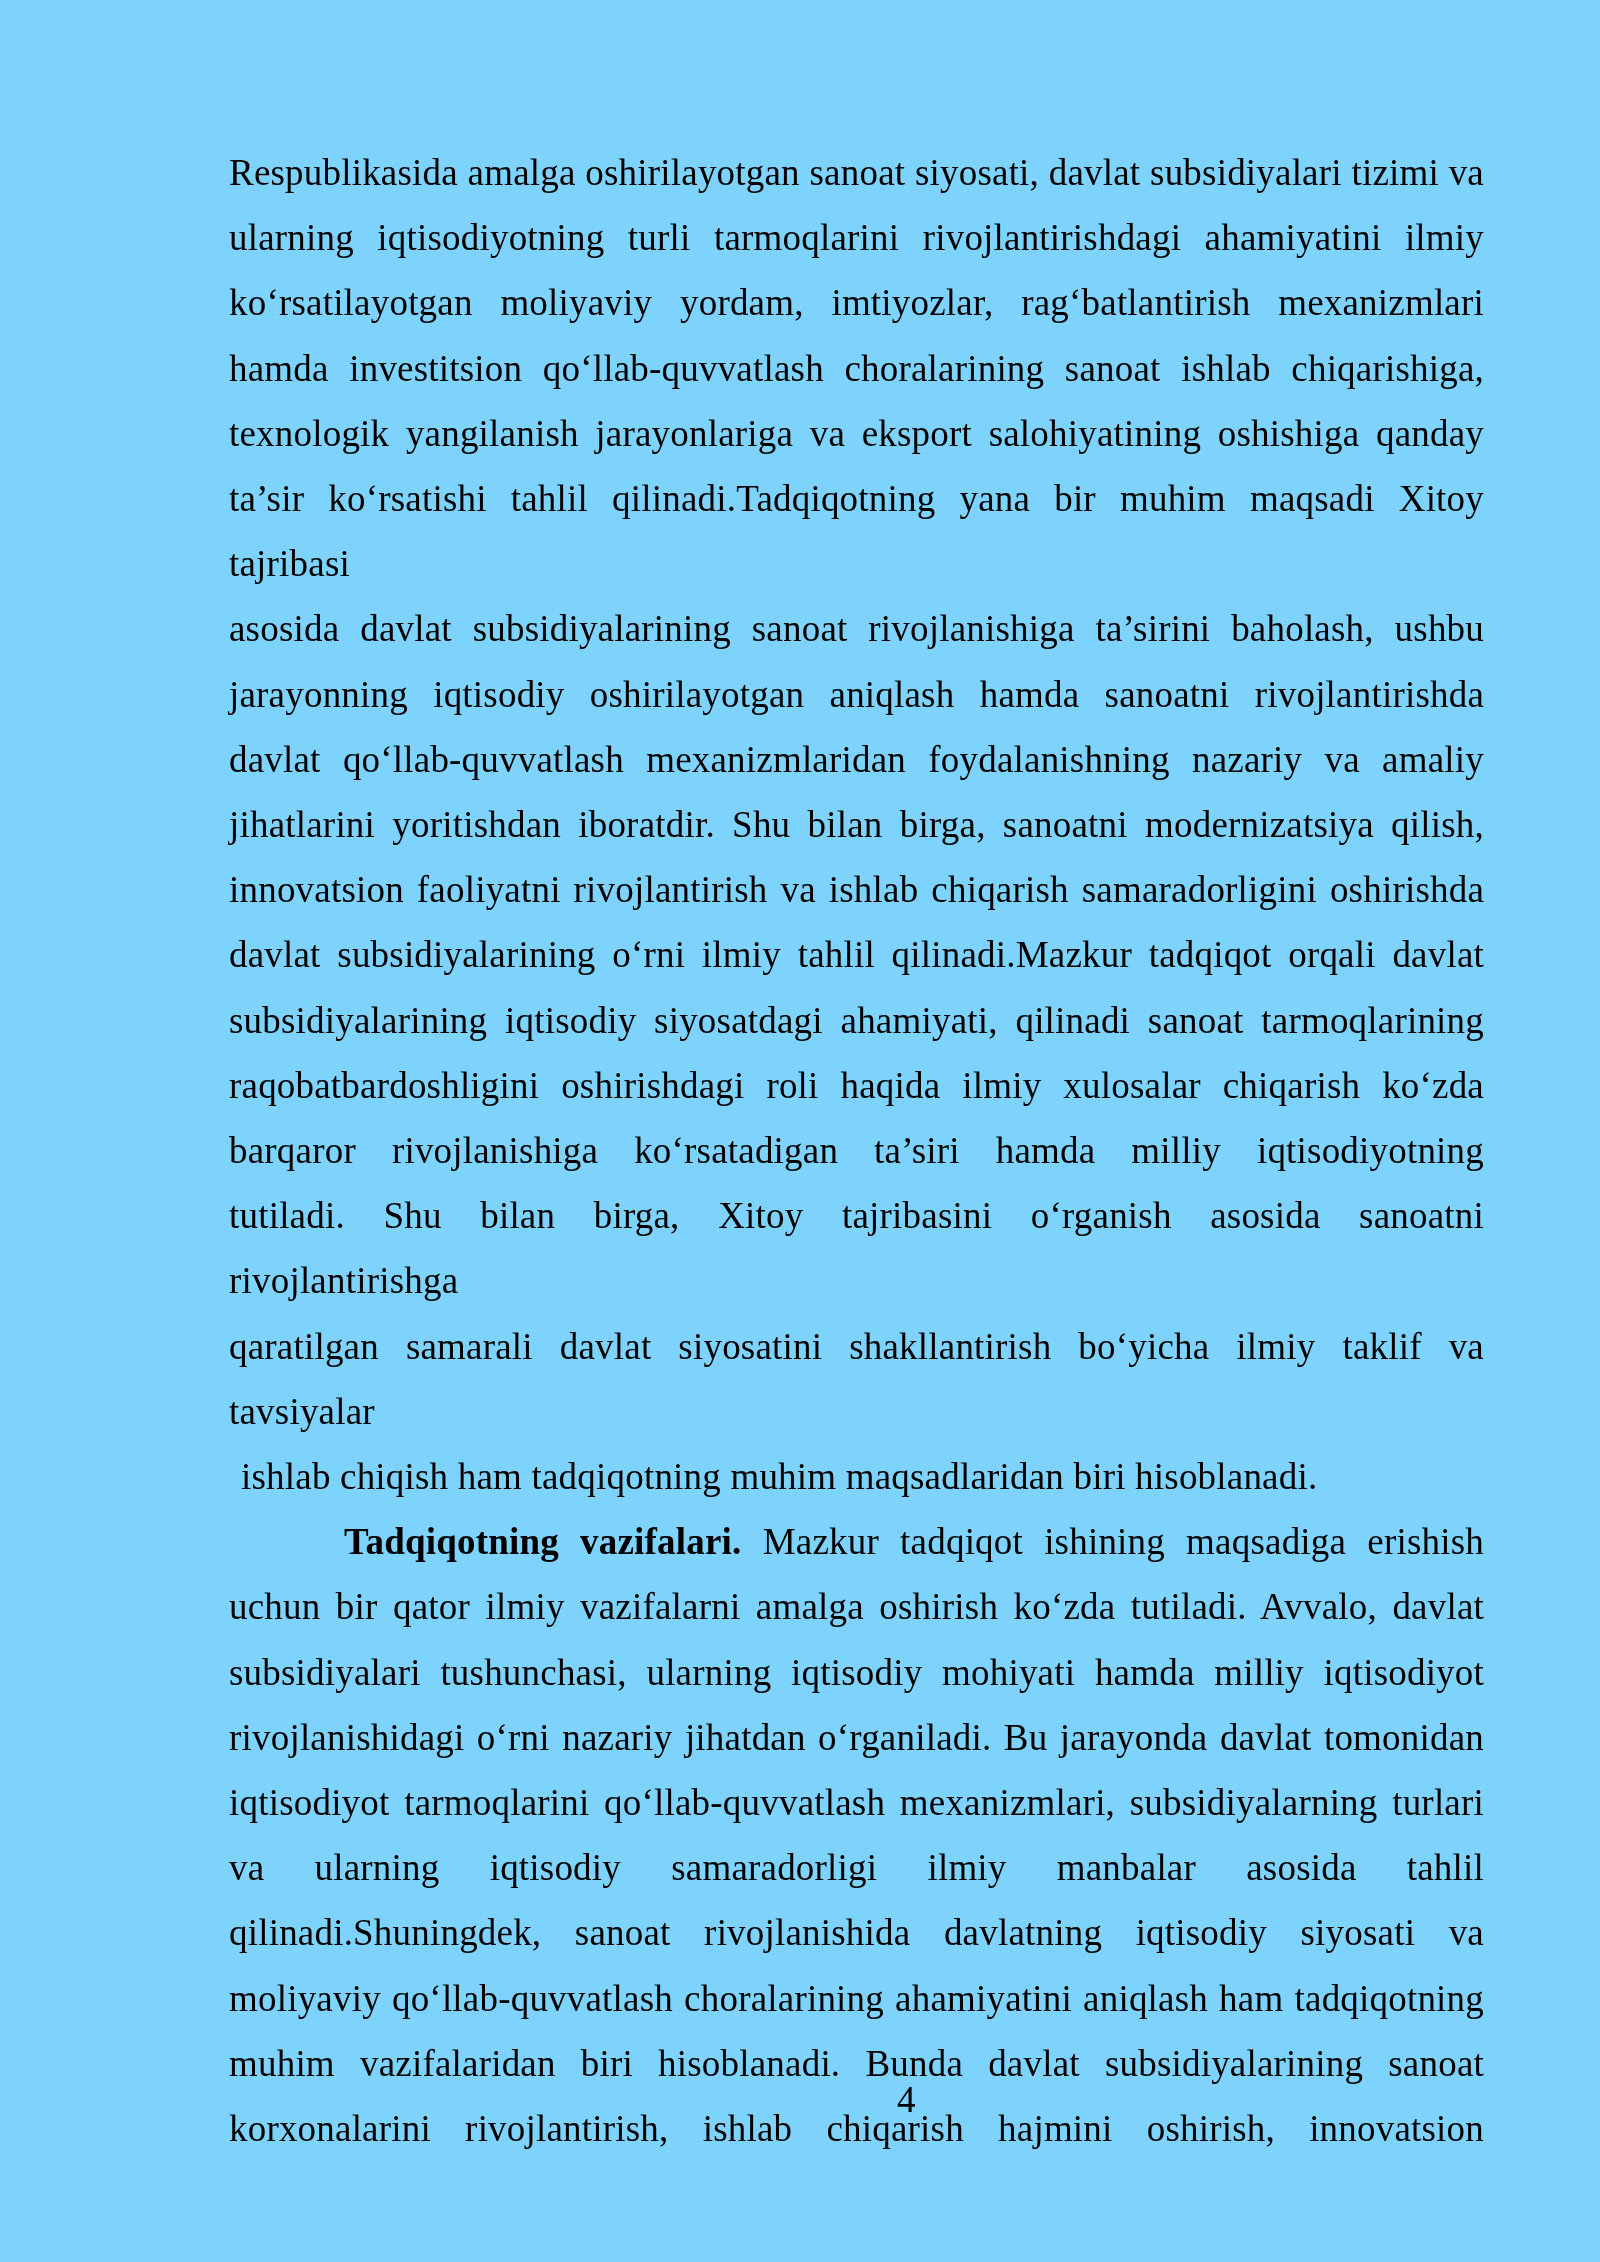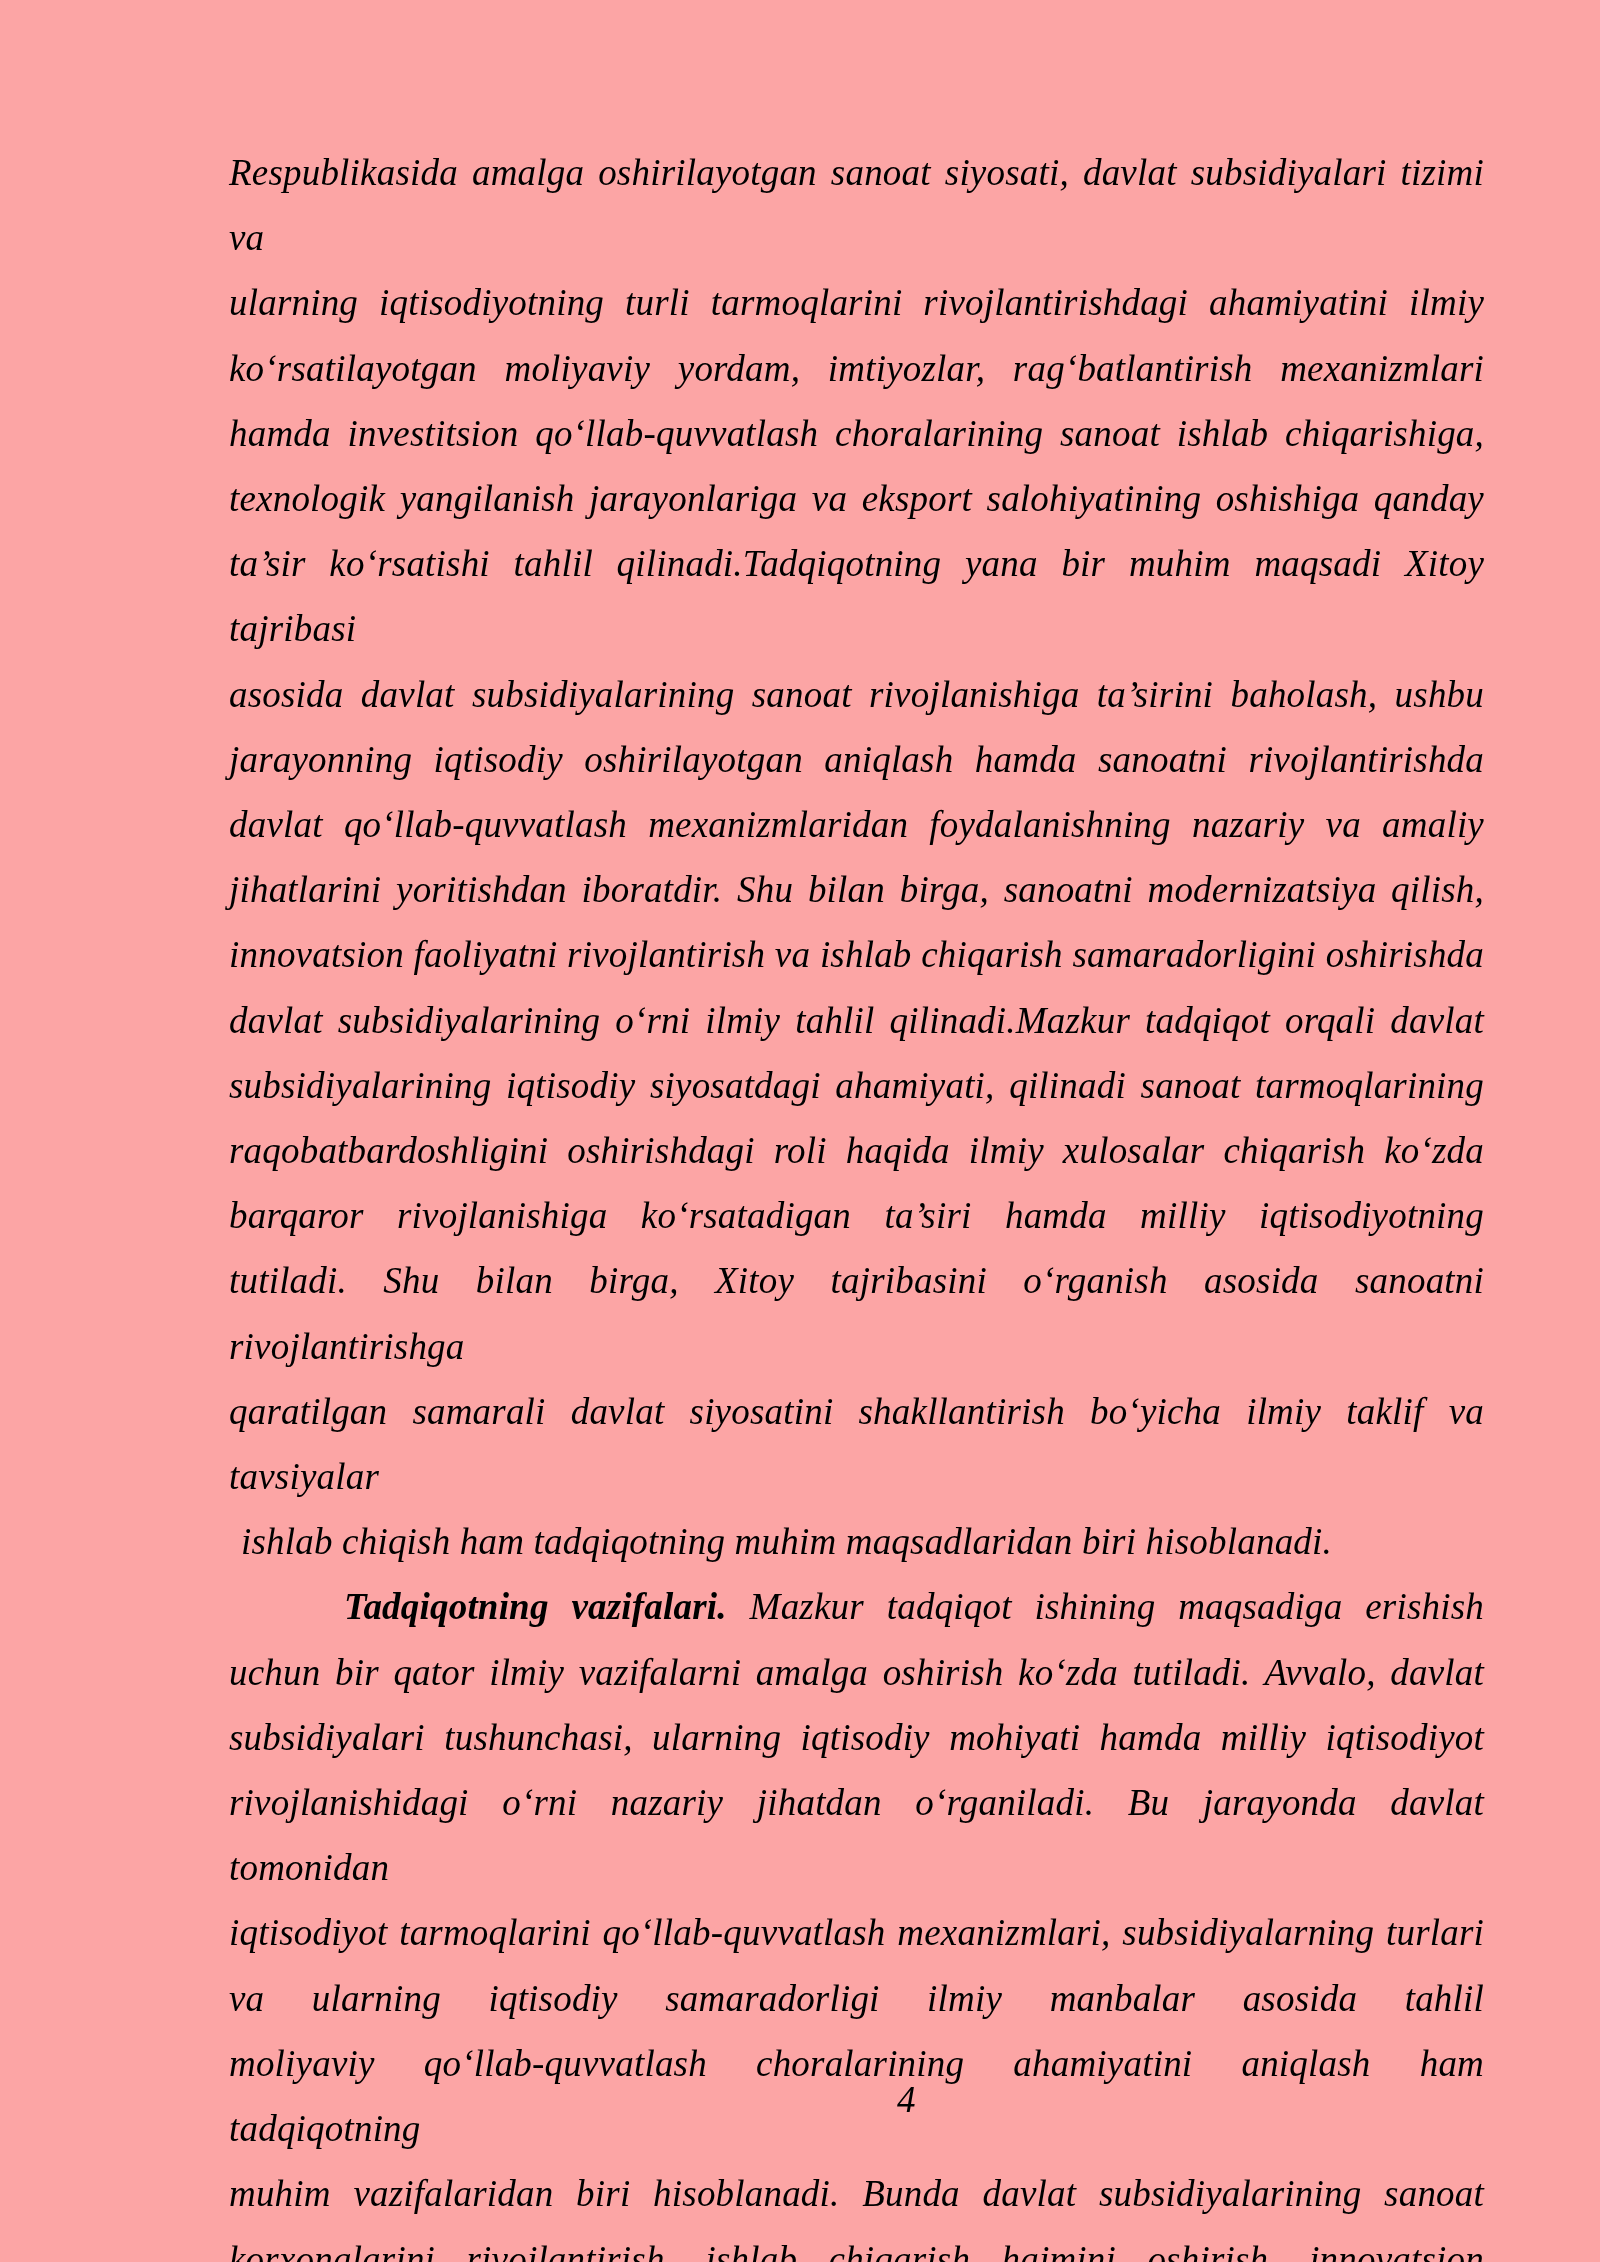--- a/index.html
+++ b/index.html
@@ -11,22 +11,21 @@
     width: 1600px;
     height: 2262px;
     position: relative;
     font-family: "Liberation Serif", "DejaVu Serif", serif;
     color: #000000;
     overflow: hidden;
   }
   .page {
     position: absolute;
     inset: 0;
-    background: #fca5a5;
-    font-style: italic;
+    background: #7dd3fc;
   }
   .text-block {
     position: absolute;
     left: 229px;
     top: 140px;
     width: 1255px;
   }
   .line {
     font-size: 37px;
     line-height: 65.2px;
@@ -75,18 +74,19 @@
       <div class="line"><span>barqaror rivojlanishiga ko‘rsatadigan ta’siri hamda milliy iqtisodiyotning</span></div>
       <div class="line"><span>tutiladi. Shu bilan birga, Xitoy tajribasini o‘rganish asosida sanoatni rivojlantirishga</span></div>
       <div class="line"><span>qaratilgan samarali davlat siyosatini shakllantirish bo‘yicha ilmiy taklif va tavsiyalar</span></div>
       <div class="line para-end"><span>ishlab chiqish ham tadqiqotning muhim maqsadlaridan biri hisoblanadi.</span></div>
       <div class="line indent"><span class="bold">Tadqiqotning vazifalari.</span><span> Mazkur tadqiqot ishining maqsadiga erishish</span></div>
       <div class="line"><span>uchun bir qator ilmiy vazifalarni amalga oshirish ko‘zda tutiladi. Avvalo, davlat</span></div>
       <div class="line"><span>subsidiyalari tushunchasi, ularning iqtisodiy mohiyati hamda milliy iqtisodiyot</span></div>
       <div class="line"><span>rivojlanishidagi o‘rni nazariy jihatdan o‘rganiladi. Bu jarayonda davlat tomonidan</span></div>
       <div class="line"><span>iqtisodiyot tarmoqlarini qo‘llab-quvvatlash mexanizmlari, subsidiyalarning turlari</span></div>
       <div class="line"><span>va ularning iqtisodiy samaradorligi ilmiy manbalar asosida tahlil</span></div>
+      <div class="line"><span>qilinadi.Shuningdek, sanoat rivojlanishida davlatning iqtisodiy siyosati va</span></div>
       <div class="line"><span>moliyaviy qo‘llab-quvvatlash choralarining ahamiyatini aniqlash ham tadqiqotning</span></div>
       <div class="line"><span>muhim vazifalaridan biri hisoblanadi. Bunda davlat subsidiyalarining sanoat</span></div>
       <div class="line"><span>korxonalarini rivojlantirish, ishlab chiqarish hajmini oshirish, innovatsion</span></div>
     </div>
   <div class="page-number">4</div>
 </div>
 
 </body></html>

